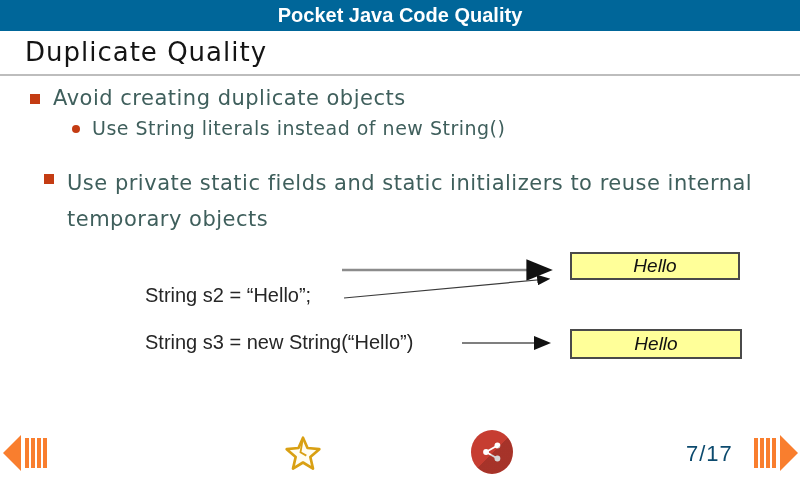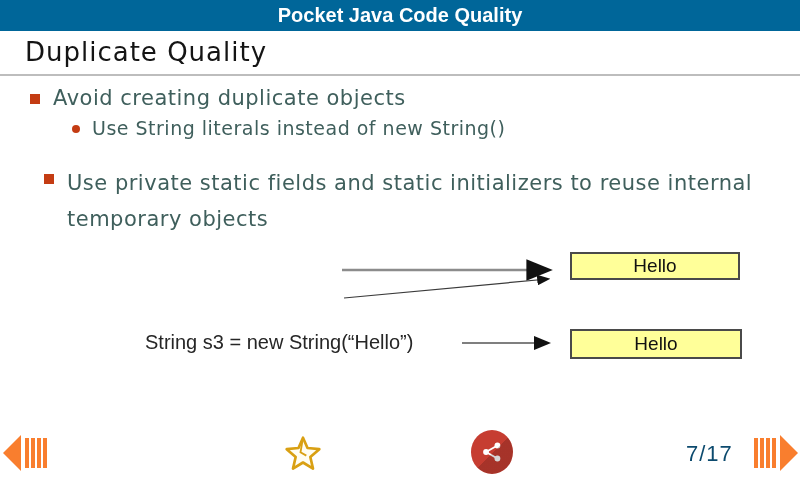--- a/index.html
+++ b/index.html
@@ -27,21 +27,21 @@
   .sq{width:10px;height:10px;margin:8px 13px 0 0;}
   .row3 .sq{margin-top:9px;}
   .dot{width:8px;height:8px;border-radius:50%;margin:8px 12px 0 0;}
 
   
   .code-line{position:absolute;left:145px;font-family:"Liberation Sans",sans-serif;
              font-size:20px;color:#262626;white-space:pre;}
   .cl1{top:226px;} .cl2{top:253px;} .cl3{top:300px;}
   .arrows{position:absolute;left:330px;top:209px;pointer-events:none;}
   .strbox{position:absolute;background:#ffff99;border:2px solid #4a4a4a;
-          display:flex;align-items:center;justify-content:center;}
+          display:flex;align-items:center;justify-content:center;font-style:italic;}
   .strbox span{font-family:"Liberation Sans",sans-serif;font-size:19px;color:#111111;}
   .box1{left:570px;top:221px;width:166px;height:24px;}
   .box2{left:570px;top:298px;width:168px;height:26px;}
 
   
   .footer{position:absolute;left:0;top:425px;width:800px;height:55px;background:#ffffff;}
   button{background:none;border:0;padding:0;margin:0;cursor:pointer;}
   .nav{position:absolute;display:flex;align-items:center;}
   .nav .tri-l{width:0;height:0;border-right:18px solid #f97e2e;
               border-top:18px solid transparent;border-bottom:18px solid transparent;margin-right:4px;}
@@ -79,20 +79,21 @@
     </div>
     <div class="bullet-row row2">
       <span class="marker dot"></span>
       <span class="btext">Use String literals instead of new String()</span>
     </div>
     <div class="bullet-row row3">
       <span class="marker sq"></span>
       <span class="btext">Use private static fields and static initializers to reuse internal temporary objects</span>
     </div>
 
+    <div class="code-line cl2">String s2 = “Hello”;</div>
     <div class="code-line cl3">String s3 = new String(“Hello”)</div>
 
     <svg class="arrows" width="245" height="135">
       <defs>
         <marker id="ah" markerWidth="11" markerHeight="9" refX="9" refY="4.5" orient="auto">
           <path d="M0,0 L11,4.5 L0,9 z" fill="#111"></path>
         </marker>
       </defs>
       <line x1="12" y1="30" x2="218" y2="30" stroke="#8c8c8c" stroke-width="2.4" marker-end="url(#ah)"></line>
       <line x1="14" y1="58" x2="218" y2="39" stroke="#3a3a3a" stroke-width="1.2" marker-end="url(#ah)"></line>

